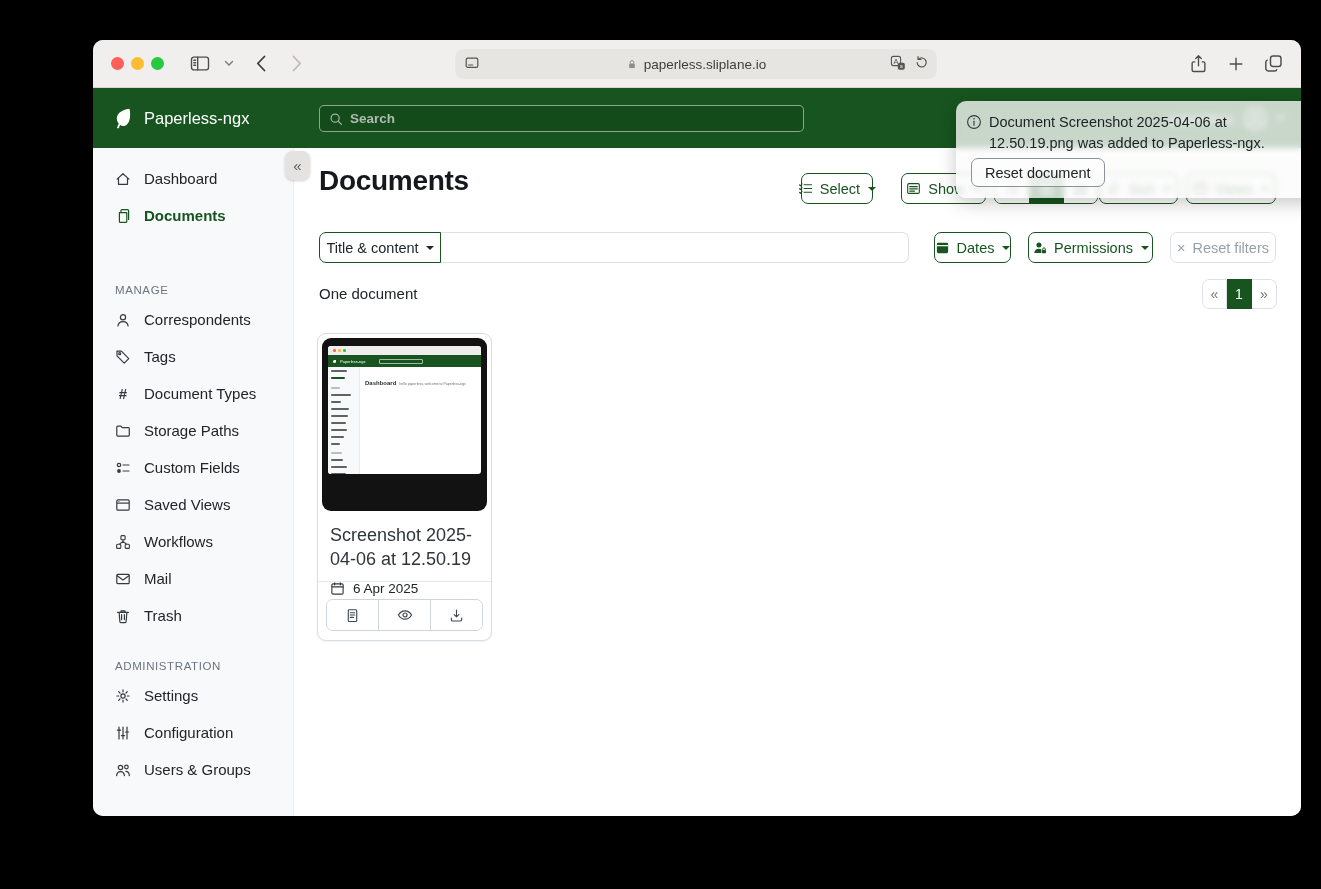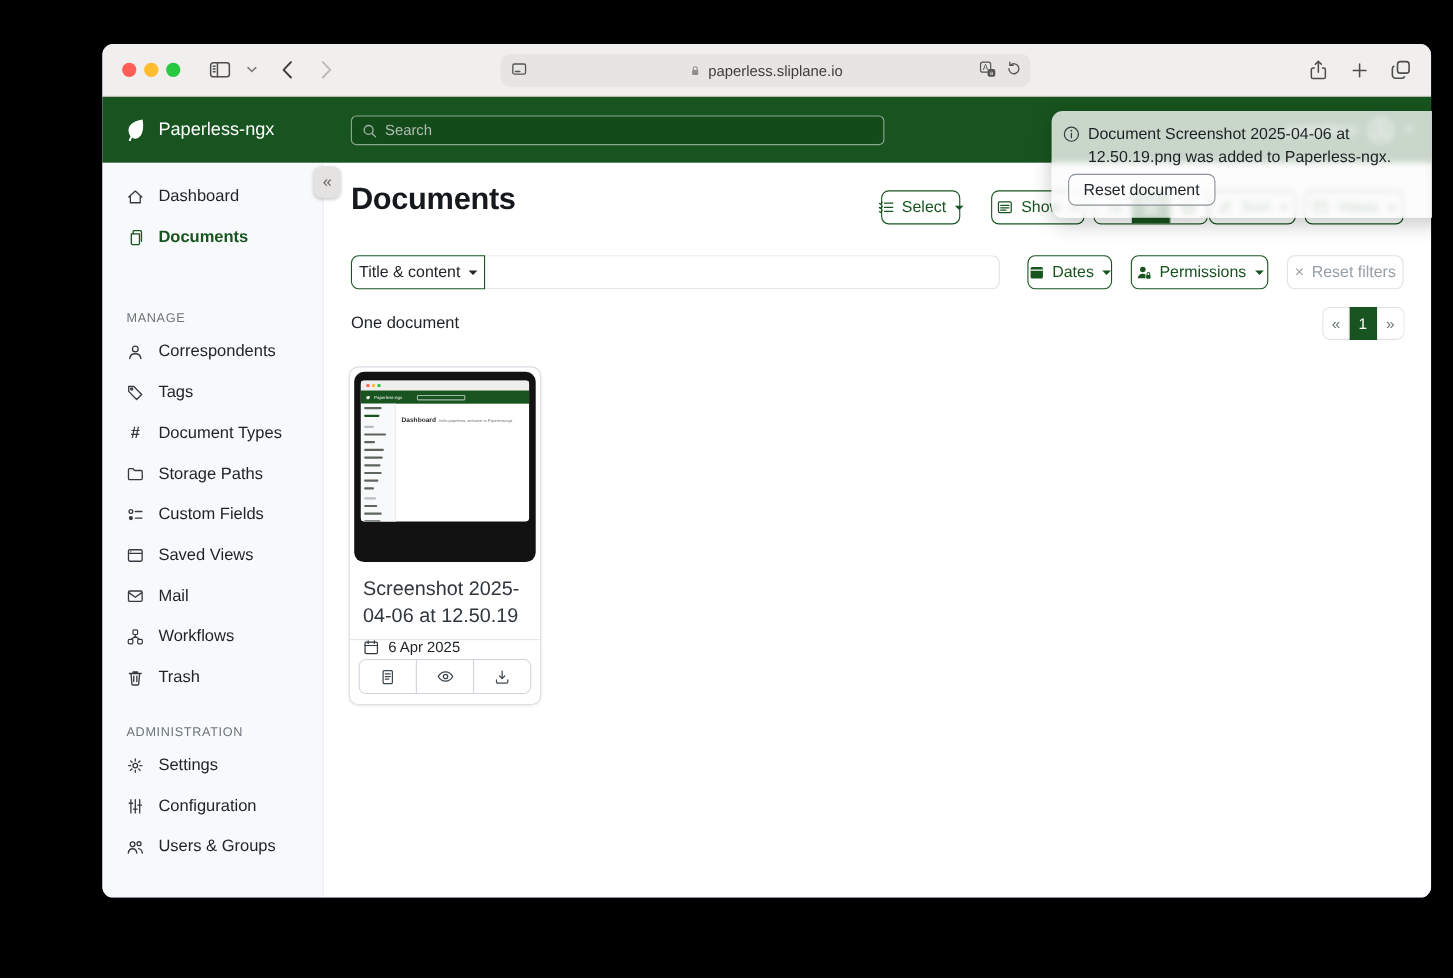--- a/index.html
+++ b/index.html
@@ -18,21 +18,21 @@
             color:#3e3e3e; font-size:13.5px; }
   .urlbar .side { position:absolute; color:#545454; }
 
   
   .navbar { position:relative; height:60px; background:#17541f; }
   .brand { position:absolute; left:18px; top:0; height:60px; display:flex; align-items:center; gap:10px;
            color:#fff; font-size:16.5px; }
   .nav-search { position:absolute; left:226px; top:17px; width:485px; height:27px;
                 background:rgba(0,0,0,0.10); border:1px solid rgba(235,240,236,0.55); border-radius:5px;
                 display:flex; align-items:center; padding:0 9px; gap:7px; }
-  .nav-search input { flex:1; background:transparent; border:none; outline:none; color:#eef2ee; font-size:13.5px; }
+  .nav-search input { flex:1; background:transparent; border:none; outline:none; color:#eef2ee; font-size:13.5px;font-weight:bold; }
   .nav-search input::placeholder { color:#aebbb1; }
   .nav-user { position:absolute; right:16px; top:0; height:60px; display:flex; align-items:center; gap:9px;
               color:rgba(255,255,255,0.95); font-size:15px; }
   .nav-user .caret { border-left:4px solid transparent; border-right:4px solid transparent; border-top:4.5px solid #e8ece9; }
 
   
   .app-body { display:flex; height:668px; position:relative; }
   .sidebar { width:201px; background:#f8f9fa; border-right:1px solid #eceef0; padding-top:12px; flex:none; }
   .content { flex:1; position:relative; background:#fff; }
 
@@ -320,37 +320,37 @@
               <svg width="16" height="16" viewBox="0 0 16 16" fill="none" stroke="currentColor" stroke-width="1.2">
                 <rect x="1.8" y="2.8" width="12.4" height="10.4" rx="1.3"></rect>
                 <path d="M1.8 6.1h12.4"></path>
                 <circle cx="3.9" cy="4.5" r=".55" fill="currentColor" stroke="none"></circle>
               </svg>
             </span>
           <span>Saved Views</span>
         </li>
         <li>
           <span class="ic">
-              <svg width="16" height="16" viewBox="0 0 16 16" fill="none" stroke="currentColor" stroke-width="1.2" stroke-linejoin="round">
-                <rect x="1.8" y="3.3" width="12.4" height="9.4" rx="1"></rect>
-                <path d="M1.8 4.5 8 9l6.2-4.5"></path>
-              </svg>
-            </span>
-          <span>Mail</span>
-        </li>
-        <li>
-          <span class="ic">
               <svg width="16" height="16" viewBox="0 0 16 16" fill="none" stroke="currentColor" stroke-width="1.1" stroke-linejoin="round">
                 <rect x="5.9" y="1.6" width="4.2" height="4.2" rx="1"></rect>
                 <rect x="1.6" y="10.2" width="4.2" height="4.2" rx="1"></rect>
                 <rect x="10.2" y="10.2" width="4.2" height="4.2" rx="1"></rect>
                 <path d="M8 5.8v1.6M8 7.4l-3.6 2.8M8 7.4l3.6 2.8"></path>
               </svg>
             </span>
           <span>Workflows</span>
+        </li>
+        <li>
+          <span class="ic">
+              <svg width="16" height="16" viewBox="0 0 16 16" fill="none" stroke="currentColor" stroke-width="1.2" stroke-linejoin="round">
+                <rect x="1.8" y="3.3" width="12.4" height="9.4" rx="1"></rect>
+                <path d="M1.8 4.5 8 9l6.2-4.5"></path>
+              </svg>
+            </span>
+          <span>Mail</span>
         </li>
         <li>
           <span class="ic">
               <svg width="16" height="16" viewBox="0 0 16 16" fill="none" stroke="currentColor" stroke-width="1.2" stroke-linecap="round" stroke-linejoin="round">
                 <path d="M2.6 4.3h10.8M6 4.1V2.9h4v1.2M4.1 4.3l.8 9.5a1 1 0 0 0 1 .9h4.2a1 1 0 0 0 1-.9l.8-9.5M6.6 6.6v5M9.4 6.6v5"></path>
               </svg>
             </span>
           <span>Trash</span>
         </li>
       </ul>

